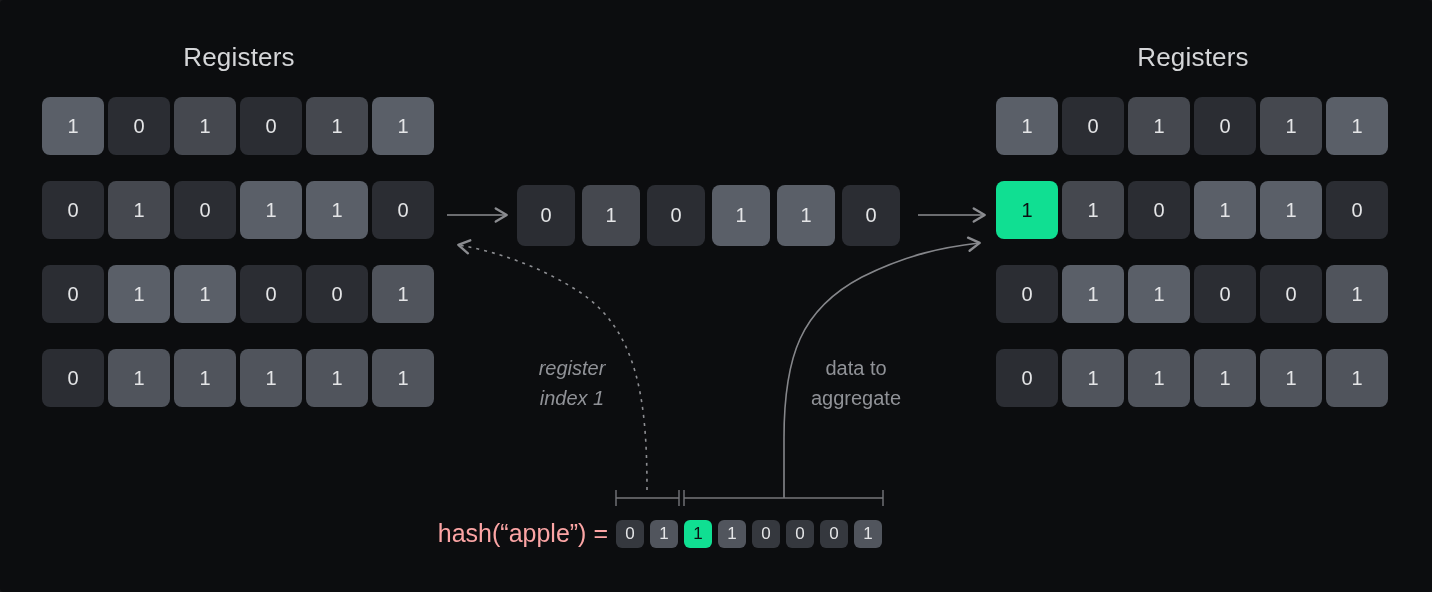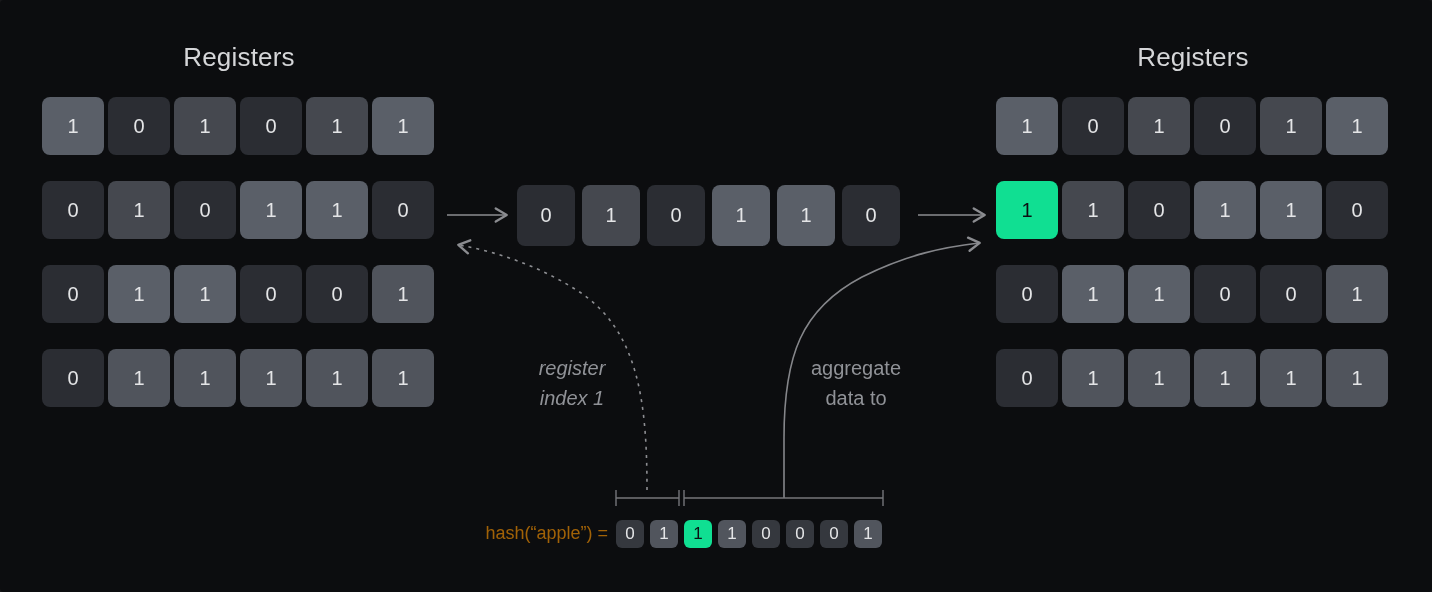--- a/index.html
+++ b/index.html
@@ -13,21 +13,21 @@
   .s-d{background:#2b2d33;}
   .s-m{background:#45484f;}
   .s-ml{background:#50545c;}
   .s-l{background:#5a5f68;}
   .s-g{background:var(--accent,#10df92);color:#0c1013;}
   .s-z{background:#35383e;}
   .s-o{background:#51555d;}
 
   .annotation{position:absolute;width:170px;text-align:center;font-size:20px;line-height:30px;color:#909297;}
 
-  .hash-label{position:absolute;top:519px;left:350px;width:258px;text-align:right;font-size:18px;line-height:29px;color:#a16207;}
+  .hash-label{position:absolute;top:519px;left:350px;width:258px;text-align:right;font-size:25px;line-height:29px;color:#fca5a5;}
   .hash-bits{position:absolute;top:520px;left:616px;display:flex;gap:6px;}
   .bit{width:28px;height:28px;border-radius:6px;display:flex;align-items:center;justify-content:center;font-size:17px;color:#e4e5e7;}
   .bit.s-g{color:#0c1013;}
 
   .overlay{position:absolute;left:0;top:0;pointer-events:none;}
 </style>
 </head>
 <body>
 
 <div class="canvas">
@@ -97,22 +97,22 @@
       <div class="cell s-ml">1</div>
       <div class="cell s-ml">1</div>
     </div>
 
   <div class="annotation" style="left:487px;top:353px;font-style:italic;">
     <div>register</div>
     <div>index 1</div>
   </div>
 
   <div class="annotation" style="left:771px;top:353px;">
+    <div>data to</div>
     <div>aggregate</div>
-    <div>data to</div>
   </div>
 
   <div class="hash-label">hash(“apple”) =</div>
   <div class="hash-bits">
       <div class="bit s-z">0</div>
       <div class="bit s-o">1</div>
       <div class="bit s-g">1</div>
       <div class="bit s-o">1</div>
       <div class="bit s-z">0</div>
       <div class="bit s-z">0</div>

